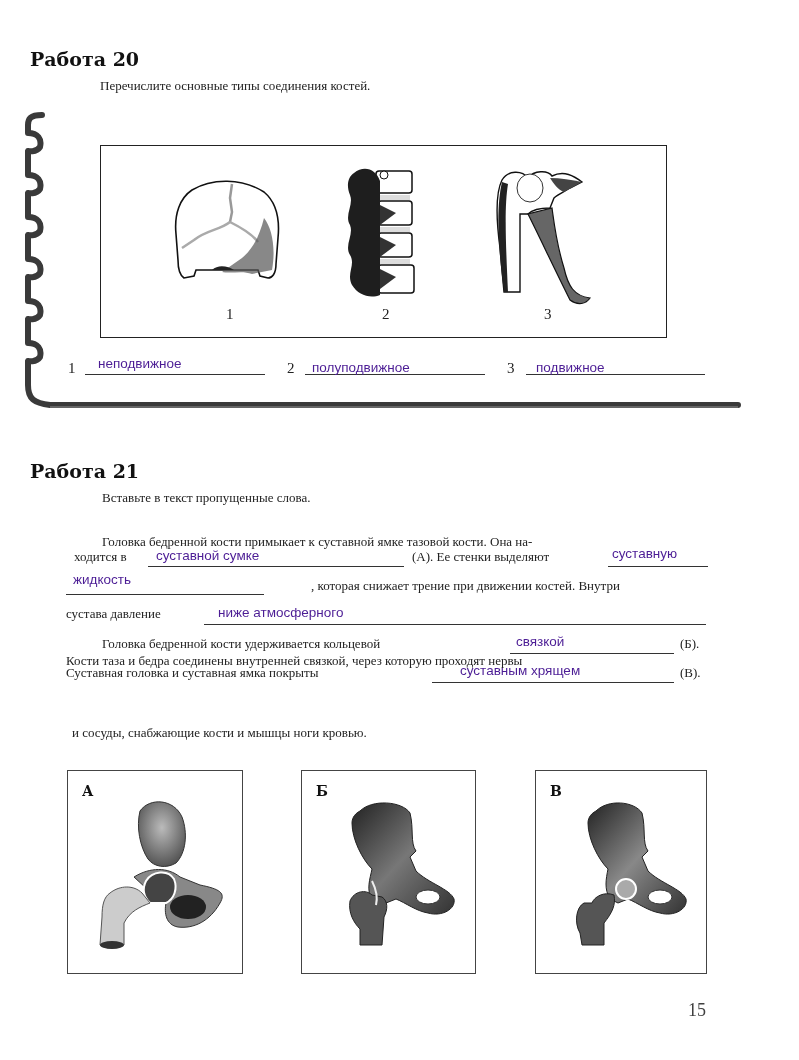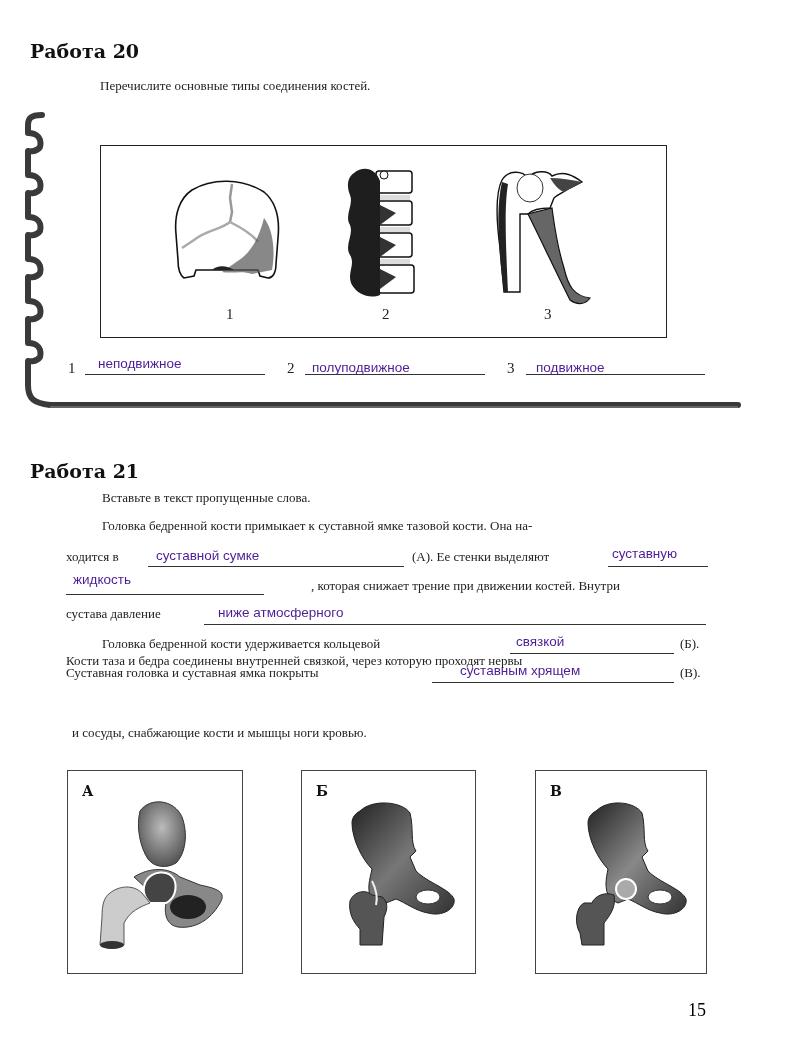--- a/index.html
+++ b/index.html
@@ -7,26 +7,26 @@
          font-family: "DejaVu Serif", "Liberation Serif", serif; color: #1a1a1a; }
   .abs { position: absolute; }
   .heading { font-family: "DejaVu Serif", serif; font-weight: bold; font-size: 19px; color: #111; }
   .serif { font-family: "Liberation Serif", serif; font-size: 13px; color: #222; }
   .hand { font-family: "Liberation Sans", "DejaVu Sans", sans-serif; font-size: 13.5px; color: #4c1d95; }
   .uline { position: absolute; height: 0; border-bottom: 1px solid #333; }
   .frame20 { position: absolute; left: 100px; top: 145px; width: 567px; height: 193px; border: 1.5px solid #222; box-sizing: border-box; }
   .fig-label { font-family: "Liberation Serif", serif; font-size: 15px; color: #222; }
   .figbox { position: absolute; border: 1.5px solid #444; box-sizing: border-box; background: #fff; }
   .figletter { position: absolute; left: 14px; top: 12px; font-family: "DejaVu Serif", serif; font-weight: bold; font-size: 14px; color: #111; }
-  .pagenum { font-family: "Liberation Serif", serif; font-size: 18px; color: #000000; }
+  .pagenum { font-family: "Liberation Serif", serif; font-size: 18px; color: #404040; }
 </style>
 </head>
 <body>
 
-<div class="abs heading" style="left:30px; top:40px;text-align:right;">Работа 20</div>
+<div class="abs heading" style="left:30px; top:48px;text-align:right;">Работа 20</div>
 <div class="abs serif" style="left:100px; top:78px;">Перечислите основные типы соединения костей.</div>
 
 <svg class="abs" style="left:0; top:105px;" width="745" height="310">
   <defs>
     <linearGradient id="bg" x1="0" y1="0" x2="0" y2="1">
       <stop offset="0" stop-color="#333"></stop>
         <stop offset="1" stop-color="#777"></stop>
     </linearGradient>
   </defs>
   <path d="M42,10 C30,10 28,14 28,20 L28,28 C38,28 42,34 40,42 C36,48 28,46 28,46 L28,70 C38,70 42,76 40,84 C36,90 28,88 28,88 L28,112 C38,112 42,118 40,126 C36,132 28,130 28,130 L28,154 C38,154 42,160 40,168 C36,174 28,172 28,172 L28,196 C38,196 42,202 40,210 C36,216 28,214 28,214 L28,238 C38,238 42,244 40,252 C36,258 28,256 28,256 L28,280 C28,294 34,298 50,300 L738,300" fill="none" stroke="#3a3a3a" stroke-width="6" stroke-linecap="round" stroke-linejoin="round"></path>
@@ -76,23 +76,23 @@
 <div class="uline" style="left:305px; top:374px; width:180px;"></div>
 <div class="abs hand" style="left:312px; top:360px;">полуподвижное</div>
 
 <div class="abs fig-label" style="left:507px; top:360px;">3</div>
 <div class="uline" style="left:526px; top:374px; width:179px;"></div>
 <div class="abs hand" style="left:536px; top:360px;">подвижное</div>
 
 <div class="abs heading" style="left:30px; top:460px;">Работа 21</div>
 <div class="abs serif" style="left:102px; top:490px;">Вставьте в текст пропущенные слова.</div>
 
-<div class="abs serif" style="left:102px; top:518px;">Головка бедренной кости примыкает к суставной ямке тазовой кости. Она на-</div>
+<div class="abs serif" style="left:102px; top:534px;">Головка бедренной кости примыкает к суставной ямке тазовой кости. Она на-</div>
 
-<div class="abs serif" style="left:66px; top:549px;">ходится в</div>
+<div class="abs serif" style="left:74px; top:549px;">ходится в</div>
 <div class="uline" style="left:148px; top:566px; width:256px;"></div>
 <div class="abs hand" style="left:156px; top:548px;">суставной сумке</div>
 <div class="abs serif" style="left:412px; top:549px;">(А). Ее стенки выделяют</div>
 <div class="uline" style="left:608px; top:566px; width:100px;"></div>
 <div class="abs hand" style="left:612px; top:546px;">суставную</div>
 
 <div class="abs hand" style="left:73px; top:572px;">жидкость</div>
 <div class="uline" style="left:66px; top:594px; width:198px;"></div>
 <div class="abs serif" style="left:266px; top:578px;margin-left:45px;">, которая снижает трение при движении костей. Внутри</div>
 

